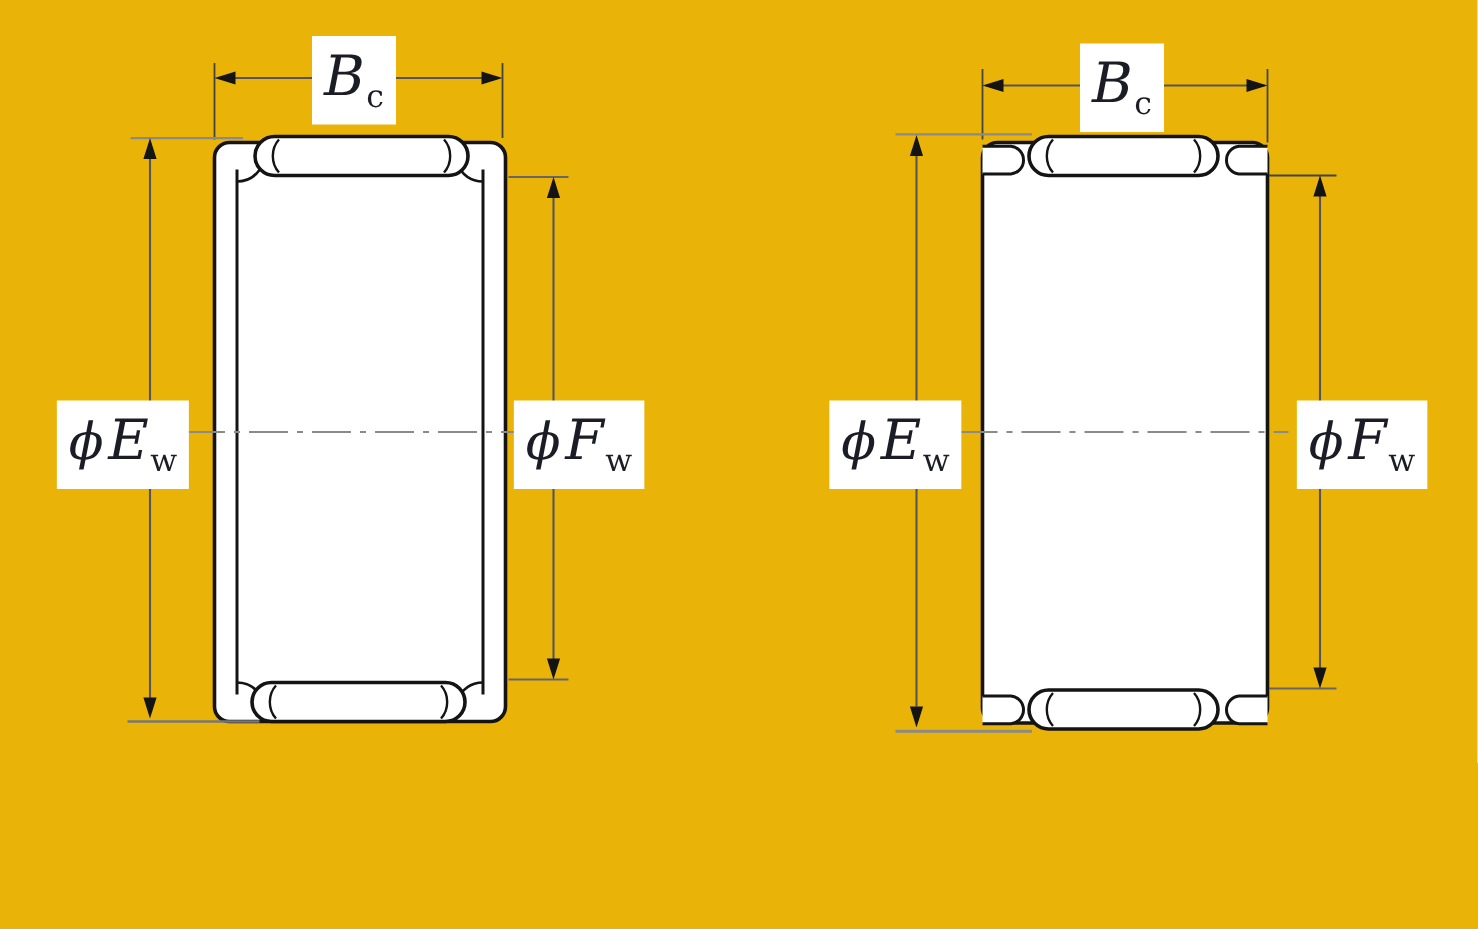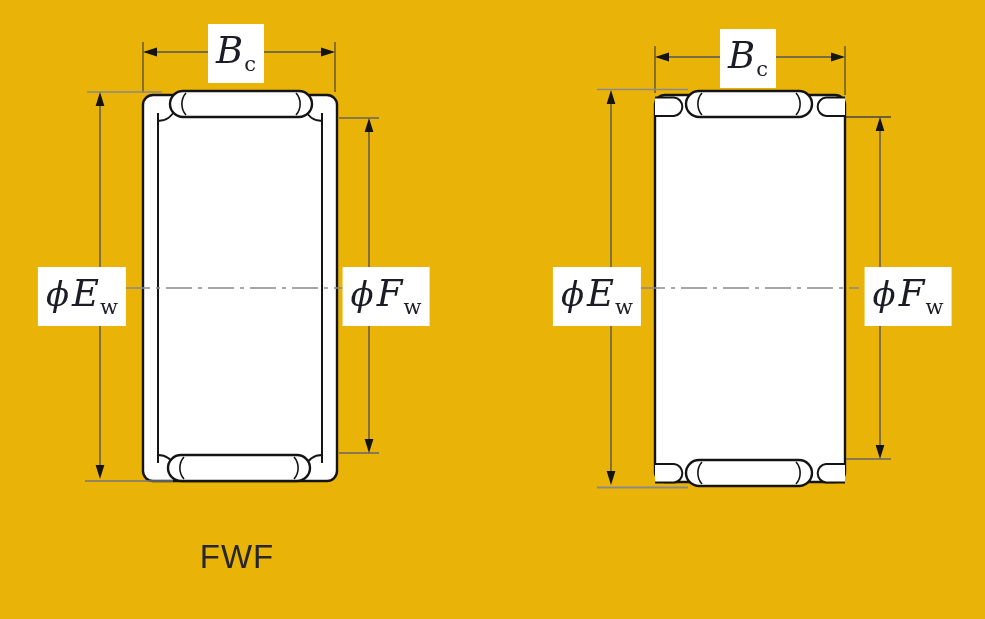--- a/index.html
+++ b/index.html
@@ -164,21 +164,20 @@
   </div>
 
   <div class="dim-label" style="left:82px; top:267px;">
     <span class="phi">ϕ</span><i>E</i><sub>w</sub>
   </div>
 
   <div class="dim-label" style="left:386px; top:267px;">
     <span class="phi">ϕ</span><i>F</i><sub>w</sub>
   </div>
 
-  <div class="caption" style="left:237px; top:538px;">FWF</div>
 
   <div class="dim-label" style="left:748px; top:29px;">
     <i>B</i><sub>c</sub>
   </div>
 
   <div class="dim-label" style="left:597px; top:267px;">
     <span class="phi">ϕ</span><i>E</i><sub>w</sub>
   </div>
 
   <div class="dim-label" style="left:908px; top:267px;">

